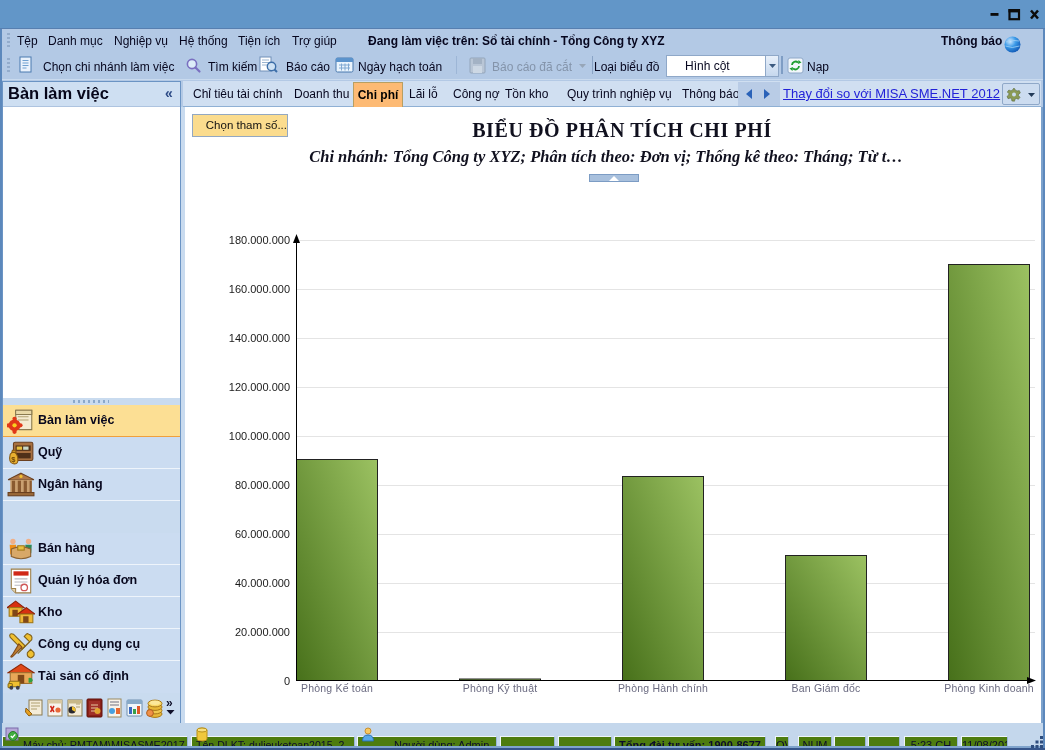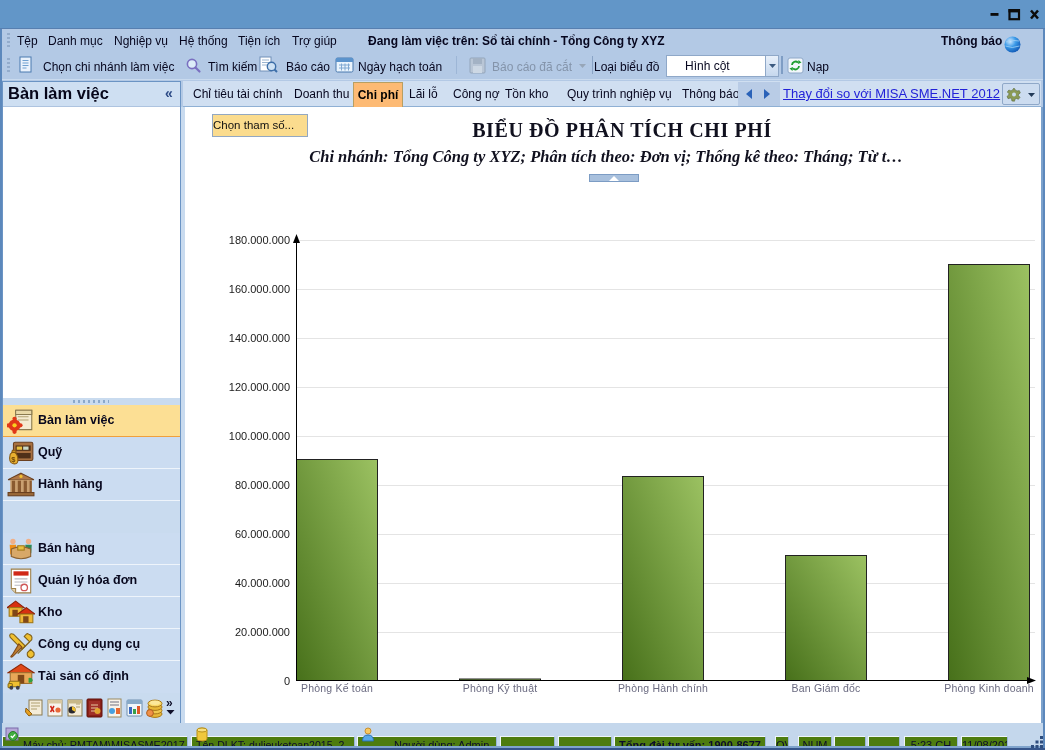--- a/index.html
+++ b/index.html
@@ -142,21 +142,21 @@
         <rect x="8" y="6" width="14" height="5" fill="#503018"></rect>
         <rect x="8" y="13" width="14" height="5" fill="#503018"></rect>
         <rect x="9" y="7" width="5" height="3" fill="#e8c040"></rect>
           <rect x="15" y="7" width="5" height="3" fill="#c8d8c8"></rect>
         <path d="M3 14 Q1 22 6 23 Q11 24 10 17 Q9 13 6.5 12 Q4 12.5 3 14" fill="#e8b030" stroke="#8a5a10"></path>
         <path d="M4.5 12.5 L8.5 12.5 L8 10.5 L5 10.5 Z" fill="#c89020" stroke="#8a5a10"></path>
         <text x="4" y="21" font-size="7" font-weight="bold" fill="#704808">$</text>
       </svg>
     </div>
     <div class="navitem" style="top:64px;">
-      <span class="lbl">Hành hàng</span>
+      <span class="lbl">Ngân hàng</span>
       <svg class="ico" viewBox="0 0 26 26">
         <polygon points="13,2 25,8 1,8" fill="#b07848" stroke="#6a4020"></polygon>
         <rect x="3" y="8" width="20" height="12" fill="#caa070"></rect>
         <g fill="#8a5a30">
             <rect x="4.5" y="9" width="3" height="11"></rect>
             <rect x="10" y="9" width="3" height="11"></rect>
             <rect x="15.5" y="9" width="3" height="11"></rect>
             <rect x="21" y="9" width="2" height="11"></rect>
           </g>
         <rect x="1" y="20" width="24" height="3" fill="#9a6838" stroke="#6a4020"></rect>
@@ -298,21 +298,21 @@
   </svg>
   <svg class="abs" style="left:24px;top:8px;" width="9" height="6" viewBox="0 0 9 6">
       <polygon points="1,1 8,1 4.5,5" fill="#223a58"></polygon>
     </svg>
 </div>
 
 <div class="abs" style="left:181px;top:107px;width:4px;height:617px;background:#c9dbef;"></div>
 <div class="abs" style="left:185px;top:107px;width:856px;height:617px;background:#fff;"></div>
 <div class="abs" style="left:1041px;top:107px;width:2px;height:617px;background:#7ca2cc;"></div>
 
-<div class="abs" style="left:192px;top:114px;width:96px;height:23px;background:#fbdc8e;border:1px solid #93a8c2;font-size:11.5px;color:#111;text-align:left;line-height:21px;margin-left:20px;">Chọn tham số...</div>
+<div class="abs" style="left:192px;top:114px;width:96px;height:23px;background:#fbdc8e;border:1px solid #93a8c2;font-size:11.5px;color:#111;text-align:right;line-height:21px;">Chọn tham số...</div>
 
 <div class="abs" style="left:196px;top:119px;width:852px;text-align:center;font-family:'Liberation Serif',serif;font-size:20px;font-weight:bold;color:#10101e;letter-spacing:0.6px;">BIỂU ĐỒ PHÂN TÍCH CHI PHÍ</div>
 <div class="abs" style="left:183px;top:147px;width:846px;text-align:center;font-family:'Liberation Serif',serif;font-size:16.5px;font-weight:bold;font-style:italic;color:#10101e;">Chi nhánh: Tổng Công ty XYZ; Phân tích theo: Đơn vị; Thống kê theo: Tháng; Từ t…</div>
 
 <div class="abs" style="left:589px;top:174px;width:50px;height:8px;background:#a8c0dd;border:1px solid #7c9cc4;">
   <svg class="abs" style="left:18px;top:1px;" width="12" height="5" viewBox="0 0 12 5">
       <polygon points="6,0 11,5 1,5" fill="#fff"></polygon>
     </svg>
 </div>
 

